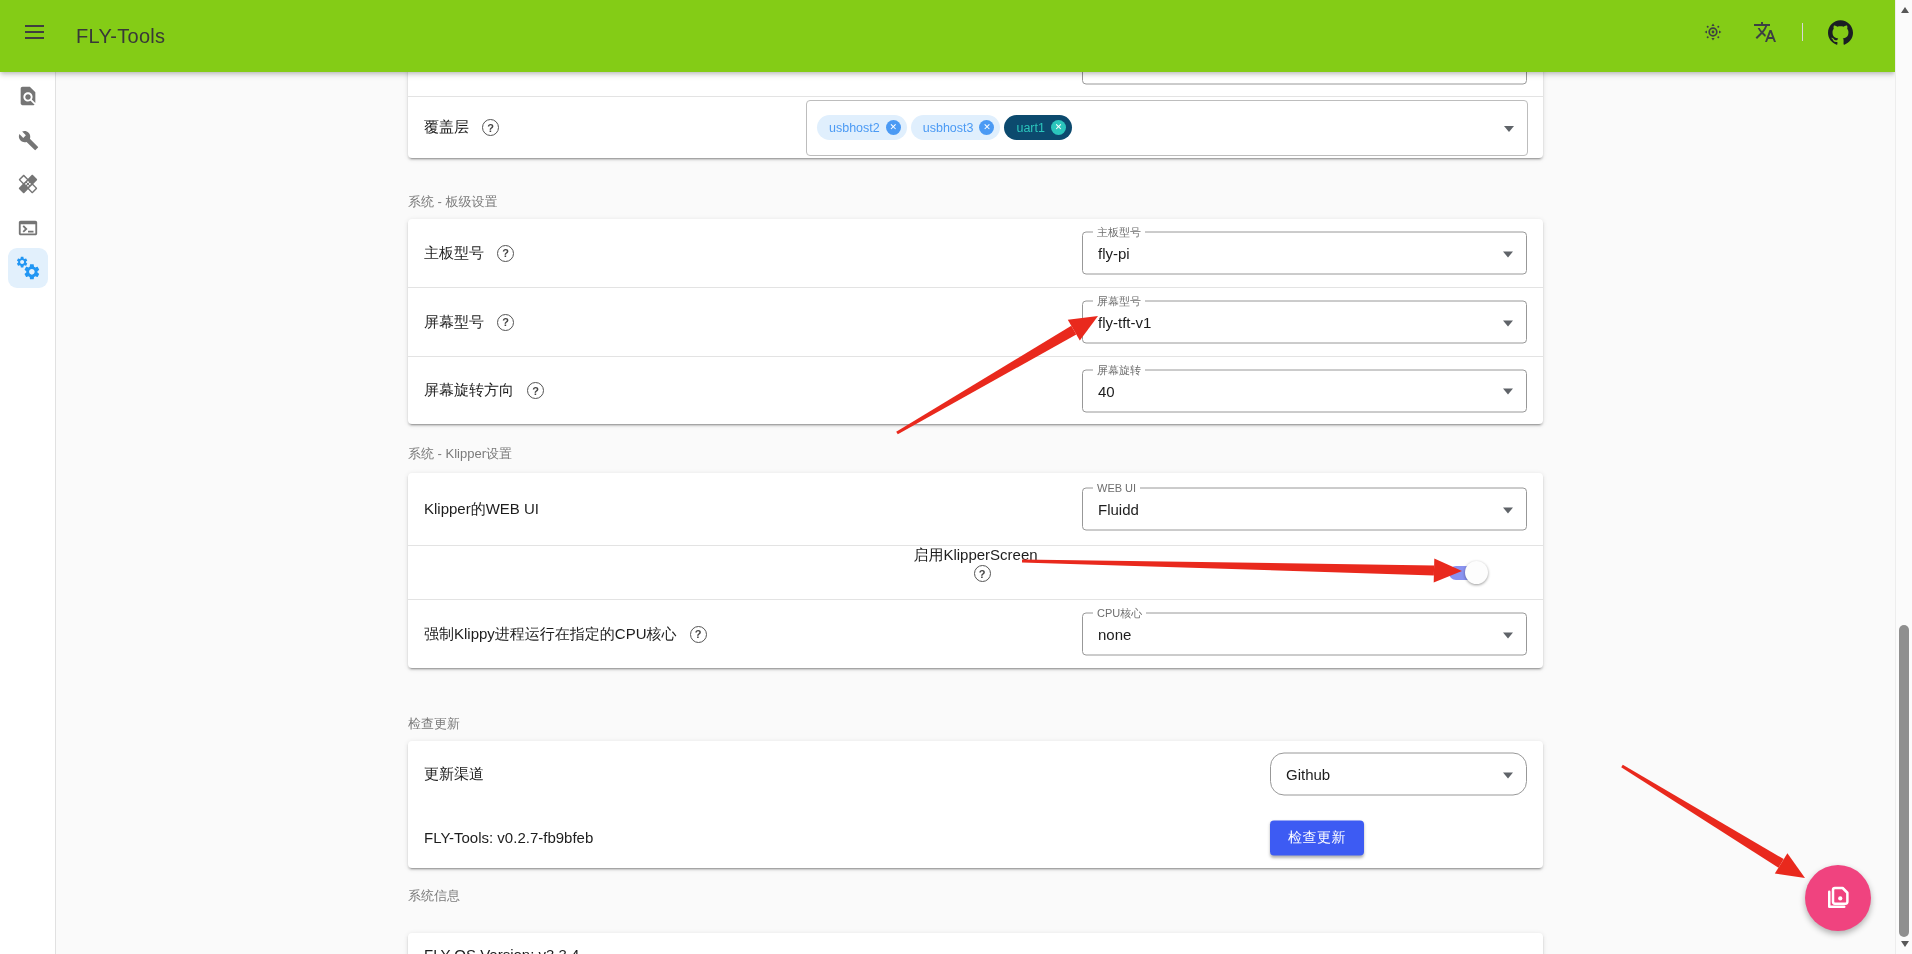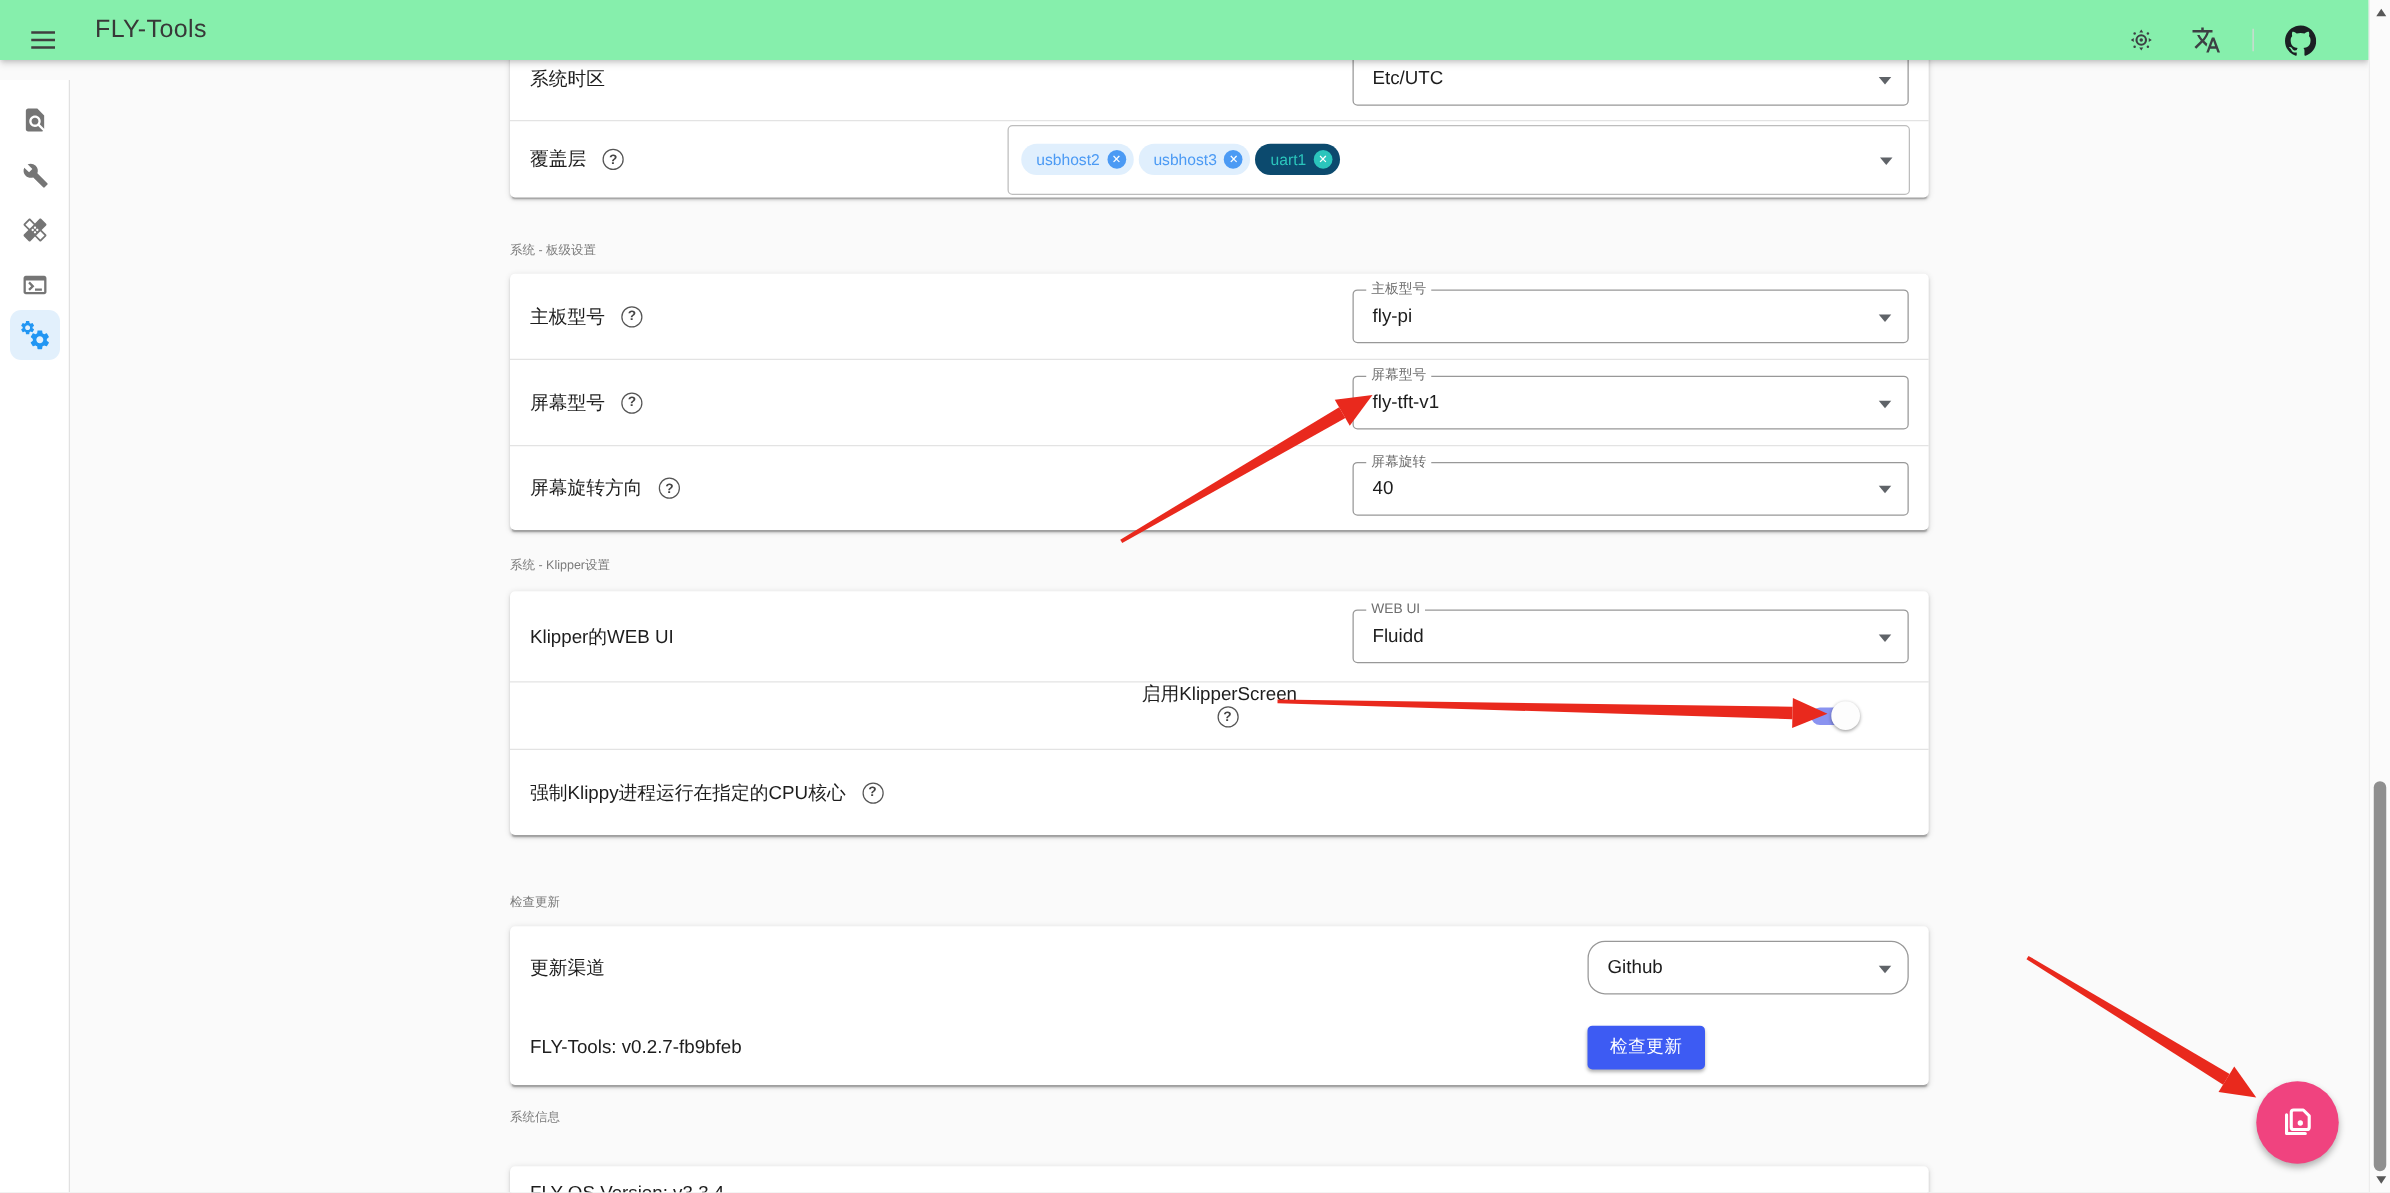--- a/index.html
+++ b/index.html
@@ -1,21 +1,21 @@
 <!DOCTYPE html>
 <html><head>
 <meta charset="utf-8">
 <style>
   * { margin:0; padding:0; box-sizing:border-box; }
   html,body { background:#e9e9e9; }
   body { font-family:"Liberation Sans","DejaVu Sans",sans-serif; }
   .app { position:relative; width:1912px; height:954px; background:#fafafa; overflow:hidden; }
 
   
-  .appbar { position:absolute; left:0; top:0; width:1895px; height:48px; background:#86efac;
+  .appbar { position:absolute; left:0; top:0; width:1895px; height:72px; background:#84cc16;
             box-shadow:0 2px 4px -1px rgba(0,0,0,.2), 0 4px 5px 0 rgba(0,0,0,.1); z-index:20;
             display:flex; align-items:center; }
   .menu-btn { position:absolute; left:18px; top:14px; width:36px; height:36px; display:flex;
               flex-direction:column; justify-content:center; gap:3.5px; cursor:pointer; }
   .menu-btn i { display:block; width:19px; height:2.2px; background:#3f3f3f; margin-left:7px; }
   .appbar-title { position:absolute; left:76px; top:50%; transform:translateY(-50%);
                   font-size:20px; color:#383838; font-weight:500; letter-spacing:.3px; }
   .appbar-actions { position:absolute; right:40px; top:0; height:64px; display:flex; align-items:center; gap:22px; }
   .icon-btn { width:30px; height:30px; display:flex; align-items:center; justify-content:center; cursor:pointer; }
   .vdiv { width:1px; height:18px; background:#d7d7d7; }
@@ -42,21 +42,21 @@
   .page { position:relative; width:1135px; margin:0 auto; height:954px; }
 
   .card { position:absolute; left:0; width:1135px; background:#ffffff; border-radius:4px;
           box-shadow:0 3px 1px -2px rgba(0,0,0,.2), 0 2px 2px 0 rgba(0,0,0,.14), 0 1px 5px 0 rgba(0,0,0,.12); }
   .row { position:relative; display:flex; align-items:center; padding:0 16px; }
   .row.sep { border-bottom:1px solid #e3e3e3; }
   .row-label { font-size:15px; color:#1d1d1d;text-align:center; }
   .help-icon { margin-left:13px; width:17px; height:17px; border-radius:50%; border:1.6px solid #555;
                color:#444; font-size:11px; font-weight:bold; display:flex; align-items:center; justify-content:center; cursor:pointer; }
 
-  .section-label { position:absolute; left:0; font-size:10px; color:#7b7b7b; }
+  .section-label { position:absolute; left:0; font-size:13px; color:#7b7b7b; }
 
   
   .select { position:absolute; right:16px; top:50%; transform:translateY(-50%); width:445px; height:43px;
             border:1px solid #989898; border-radius:4px; background:#fff; display:flex; align-items:center;
             padding-left:15px; font-size:15px; color:#1d1d1d; cursor:pointer; }
   .select .flabel { position:absolute; top:-7px; left:10px; background:#fff; padding:0 4px;
                     font-size:11px; line-height:13px; color:#6e6e6e; }
   .sel-arrow { position:absolute; right:13px; top:50%; margin-top:-2px; width:0; height:0;
                border-left:5px solid transparent; border-right:5px solid transparent; border-top:6px solid #5f6368; }
 
@@ -192,20 +192,25 @@
         <div class="row r2 sep">
           <span class="row-label">启用KlipperScreen</span>
           <span class="help-icon">?</span>
           <div class="switch">
             <div class="thumb"></div>
           </div>
         </div>
         <div class="row r3">
           <span class="row-label">强制Klippy进程运行在指定的CPU核心</span>
           <span class="help-icon">?</span>
+          <div class="select">
+            <span class="flabel">CPU核心</span>
+            <span>none</span>
+            <i class="sel-arrow"></i>
+          </div>
         </div>
       </div>
 
       <div class="section-label lbl-update">检查更新</div>
       <div class="card card-update">
         <div class="row r1">
           <span class="row-label">更新渠道</span>
           <div class="select plain">
             <span>Github</span>
             <i class="sel-arrow"></i>

